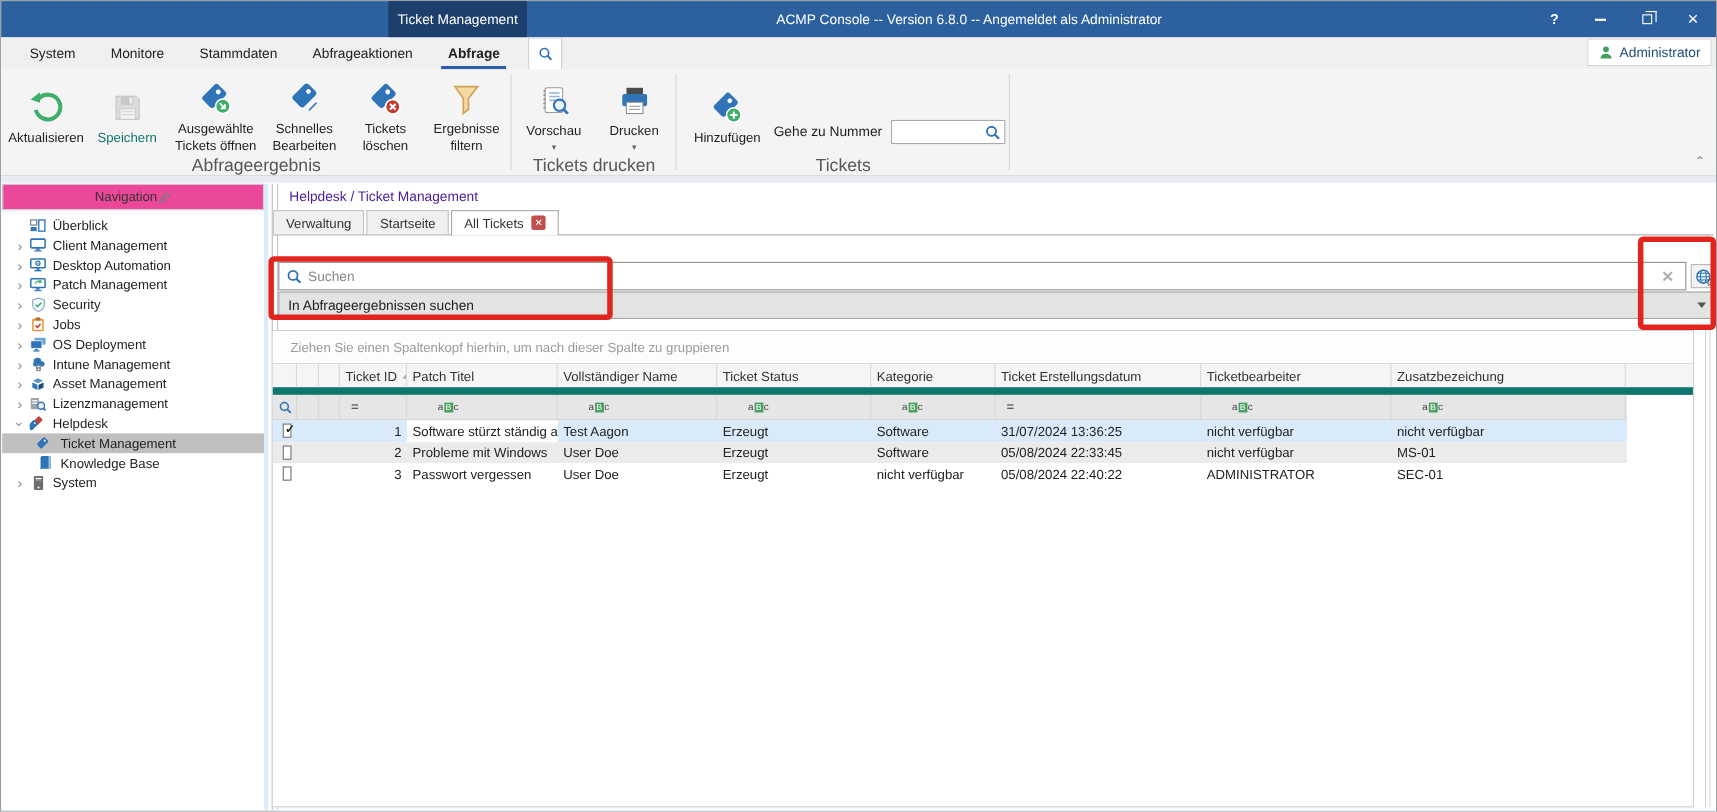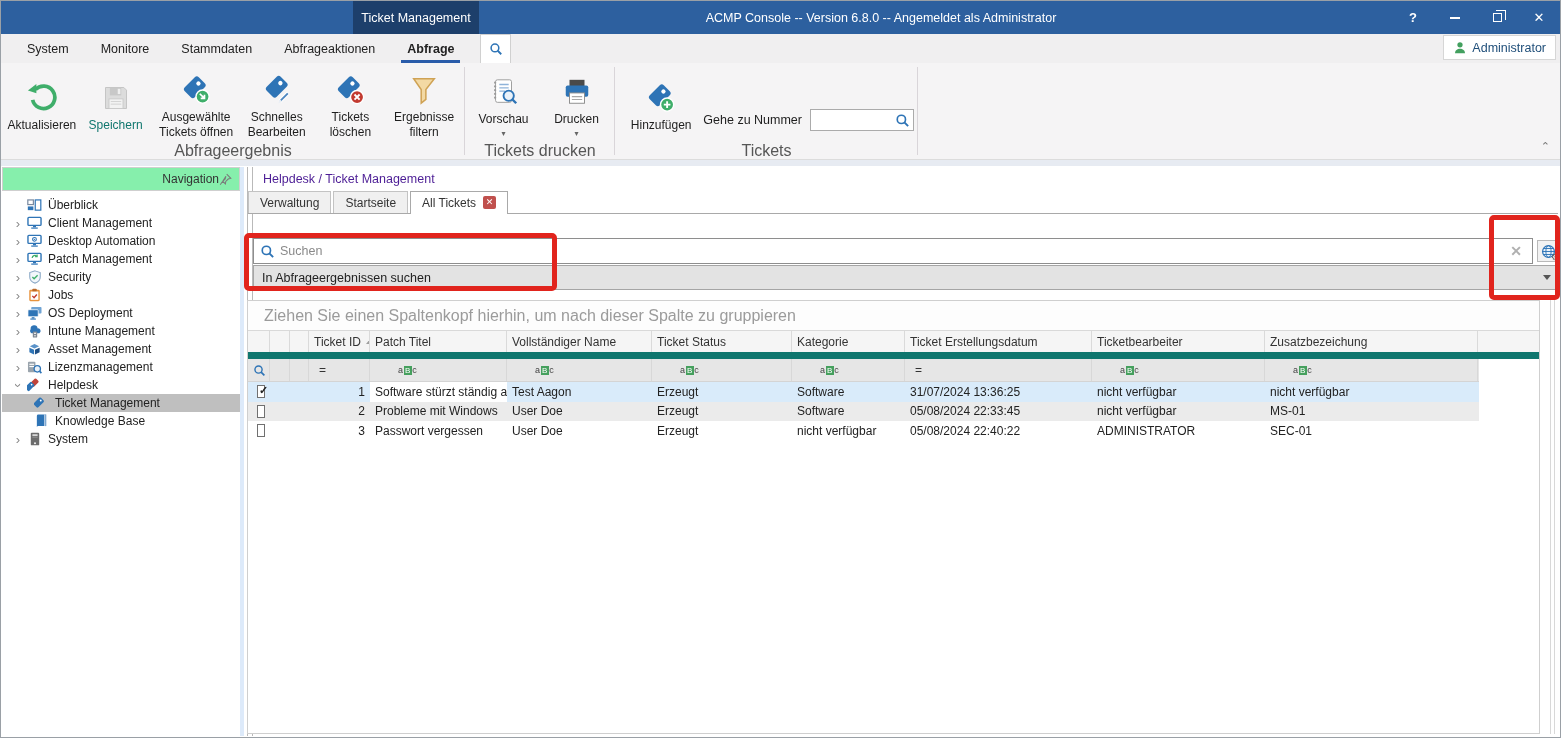--- a/index.html
+++ b/index.html
@@ -48,21 +48,21 @@
   .goto-wrap { display:flex; align-items:center; margin-top:28px; gap:8px; }
   .goto-label { font-size:12.5px; color:#1e1e1e; white-space:nowrap; }
   .goto-input { width:104px; height:22px; border:1px solid #ababab; background:#fff; position:relative;
                 display:flex; align-items:center; justify-content:flex-end; padding-right:3px; }
   .ribbon-collapse { position:absolute; right:10px; bottom:6px; font-size:11px; color:#777; }
 
   
   .nav-panel { position:absolute; left:1px; top:166px; width:238px; bottom:1px; background:#fff;
                border-top:1px solid #cfcfcf; }
   .nav-header { height:23px; border:1px solid #cfcfcf; border-top:none; display:flex; align-items:center;
-                justify-content:flex-end; padding:0 7px; font-size:12px; color:#333; background:#86efac; }
+                justify-content:center; padding:0 7px; font-size:12px; color:#333; background:#ec4899; }
   .splitter { position:absolute; left:239px; top:166px; bottom:1px; width:13px; background:#fff; }
   .splitter::before { content:""; position:absolute; left:0; top:0; bottom:0; width:4px; background:#ddeafa; }
   .splitter::after { content:""; position:absolute; left:7px; top:0; bottom:0; width:4px;
                 border-left:1px solid #b9b9b9; border-right:1px solid #b9b9b9; }
   .tree { padding-top:5px; }
   .tree-item { height:18px; display:flex; align-items:center; font-size:12px; color:#222; padding-left:8px; cursor:default; }
   .tree-item.selected { background:#bfbfbf; }
   .tree-item .exp { width:16px; font-size:13px; color:#8a8a8a; text-align:center; flex:0 0 16px; }
   .tree-item .exp.open { transform:rotate(90deg); }
   .tree-item .exp.none { visibility:hidden; }
@@ -98,21 +98,21 @@
   .scope-row { position:absolute; left:0px; top:98px; width:1307px; height:25px; background:#e3e3e3;
                border:1px solid #a5a5a5; display:flex; align-items:center; justify-content:space-between;
                padding:0 8px; font-size:12.5px; color:#222; }
   .scope-chevron { width:0; height:0; border-left:4px solid transparent; border-right:4px solid transparent;
                border-top:5px solid #555; }
 
   
   .grid-area { position:absolute; left:-6px; top:133px; width:1293px; bottom:3px; border:1px solid #cfcfcf; background:#fff; }
   .scroll-line { position:absolute; left:1297px; top:133px; bottom:3px; width:5px; border-left:1px solid #d8d8d8;
                border-right:1px solid #d8d8d8; }
-  .group-hint { height:30px; display:flex; align-items:center; padding-left:16px; font-size:16px; color:#9b9b9b;
+  .group-hint { height:30px; display:flex; align-items:center; padding-left:16px; font-size:12px; color:#9b9b9b;
                border-bottom:1px solid #d9d9d9; background:#fdfdfd; }
   .gridrows { --cols: 22px 20px 19px 61px 137px 145px 140px 113px 187px 173px 213px; }
   .hrow, .frow, .drow { display:grid; grid-template-columns:var(--cols); }
   .hrow { height:28px; border-bottom:7px solid #0f766e; background:#f5f5f5; }
   .hcell { border-right:1px solid #dadada; display:flex; align-items:center; padding:0 5px; font-size:12px;
            color:#333; white-space:nowrap; overflow:hidden; gap:5px; }
   .sort-asc { width:0; height:0; border-left:4px solid transparent; border-right:4px solid transparent;
            border-bottom:5px solid #9e9e9e; }
   .frow { height:23px; background:#e6e6e6; border-bottom:1px solid #d4d4d4; width:1231px; }
   .fcell { border-right:1px solid #d8d8d8; display:flex; align-items:center; padding-left:10px; font-size:11px; color:#333; }

